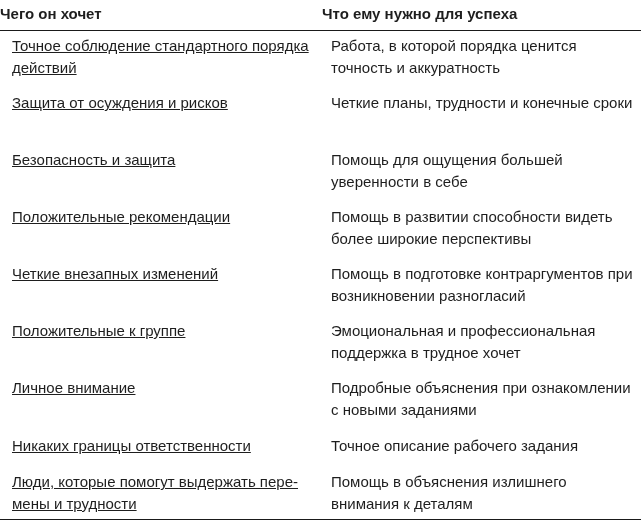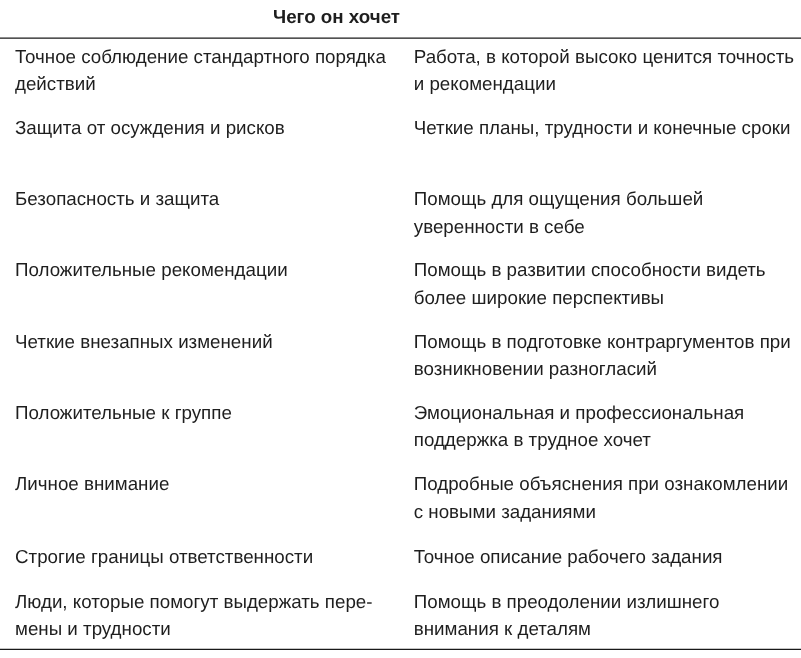--- a/index.html
+++ b/index.html
@@ -9,48 +9,49 @@
       color: #1e1e1e;
       position: relative;
     }
     .table { position: absolute; left: 0; top: 0; width: 641px; }
     .header {
       position: relative; height: 30px;
       border-bottom: 1.5px solid #1a1a1a;
       font-weight: bold; font-size: 15px;
     }
     .header .h {
-      position: absolute; top: 4px; line-height: 20px; text-align: right;
+      position: absolute; top: 4px; line-height: 20px; text-align: left;
     }
     .header .h1 { left: 0; width: 320px; }
     .header .h2 { left: 322px; width: 319px; }
     .rows { position: relative; }
     .row {
       position: absolute; left: 0; width: 641px;
       font-size: 15px; line-height: 22px;
     }
     .cell { position: absolute; top: 0; }
-    .c1 { left: 12px; width: 310px; }
+    .c1 { left: 12px; width: 310px; text-decoration: underline; }
     .c2 { left: 331px; width: 305px; }
     .bottom-rule {
       position: absolute; left: 0; top: 519px; width: 641px; height: 0;
       border-top: 1.5px solid #1a1a1a;
     }
   </style>
 </head>
 <body>
 
 <div class="table">
   <div class="header">
     <div class="h h1">Чего он хочет</div>
+    <div class="h h2">Что ему нужно для успеха</div>
   </div>
   <div class="rows">
     <div class="row" style="top:4px">
       <div class="cell c1">Точное соблюдение стандартного порядка действий</div>
-      <div class="cell c2">Работа, в которой высоко ценится точность и рекомендации</div>
+      <div class="cell c2">Работа, в которой порядка ценится точность и аккуратность</div>
     </div>
     <div class="row" style="top:61px">
       <div class="cell c1">Защита от осуждения и рисков</div>
       <div class="cell c2">Четкие планы, трудности и конечные сроки</div>
     </div>
     <div class="row" style="top:118px">
       <div class="cell c1">Безопасность и защита</div>
       <div class="cell c2">Помощь для ощущения большей уверенности в себе</div>
     </div>
     <div class="row" style="top:175px">
@@ -63,22 +64,22 @@
     </div>
     <div class="row" style="top:289px">
       <div class="cell c1">Положительные к группе</div>
       <div class="cell c2">Эмоциональная и профессиональная поддержка в трудное хочет</div>
     </div>
     <div class="row" style="top:346px">
       <div class="cell c1">Личное внимание</div>
       <div class="cell c2">Подробные объяснения при ознакомлении с новыми заданиями</div>
     </div>
     <div class="row" style="top:404px">
-      <div class="cell c1">Строгие границы ответственности</div>
+      <div class="cell c1">Никаких границы ответственности</div>
       <div class="cell c2">Точное описание рабочего задания</div>
     </div>
     <div class="row" style="top:440px">
       <div class="cell c1">Люди, которые помогут выдержать пере-мены и трудности</div>
-      <div class="cell c2">Помощь в преодолении излишнего внимания к деталям</div>
+      <div class="cell c2">Помощь в объяснения излишнего внимания к деталям</div>
     </div>
   </div>
   <div class="bottom-rule"></div>
 </div>
 
 </body></html>

